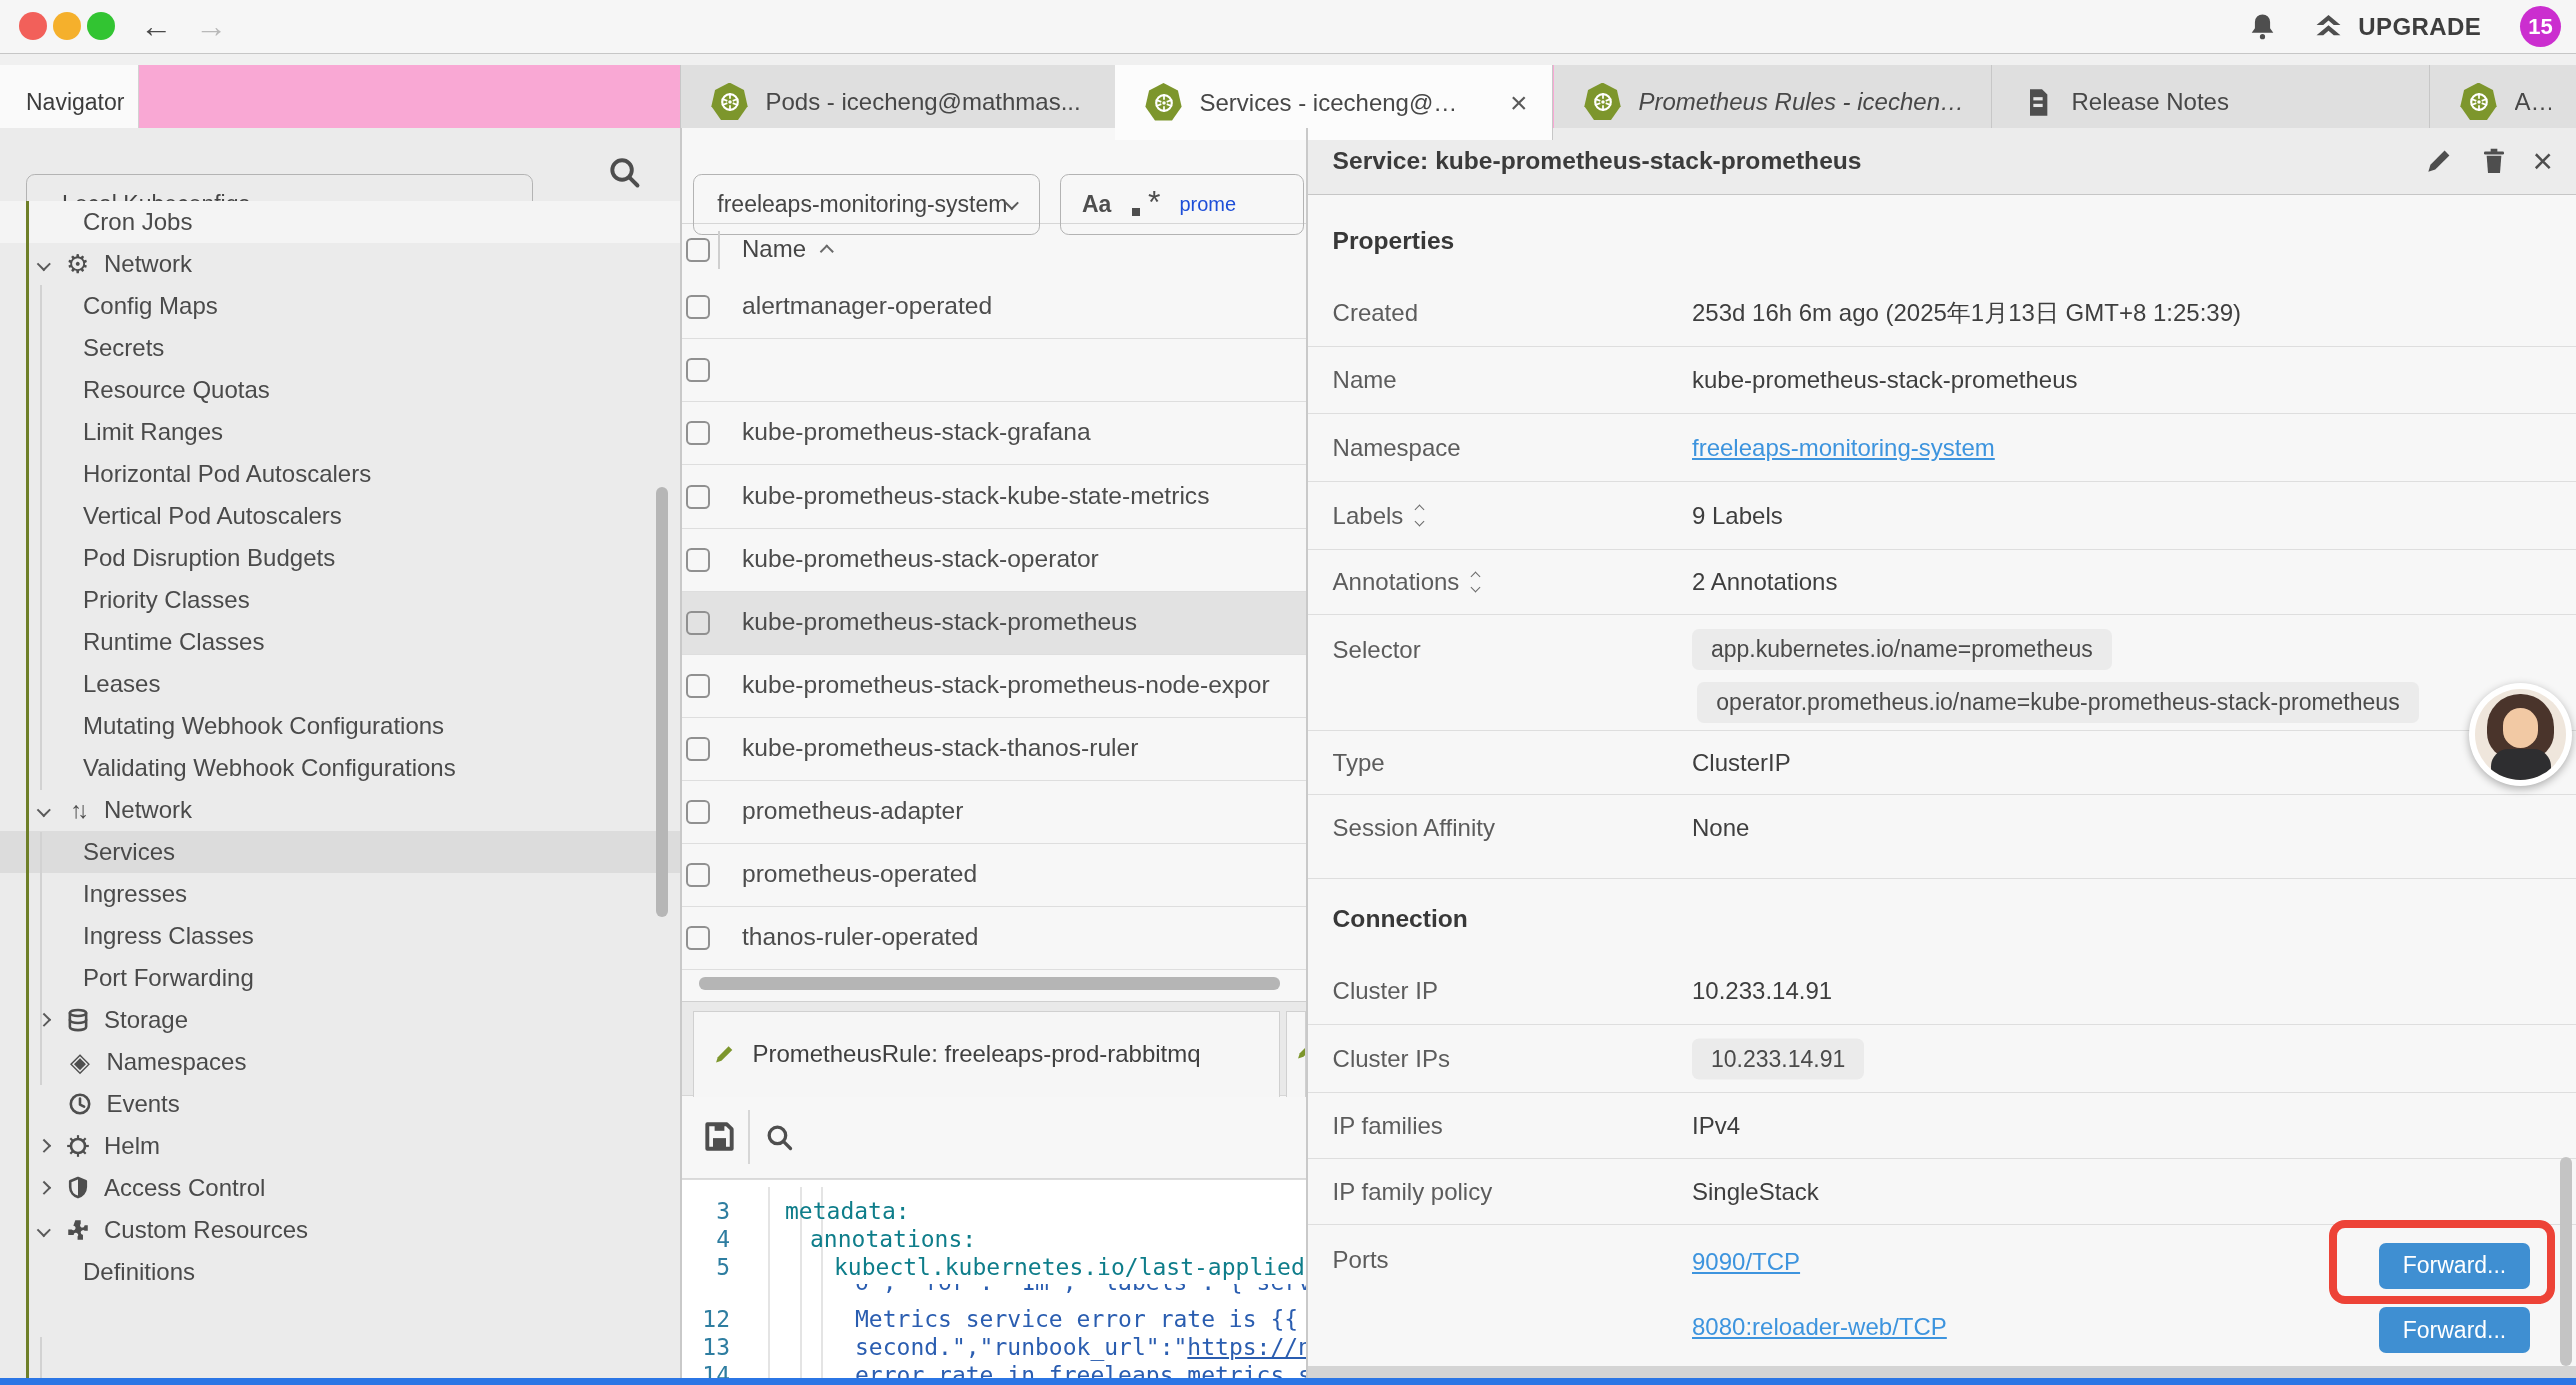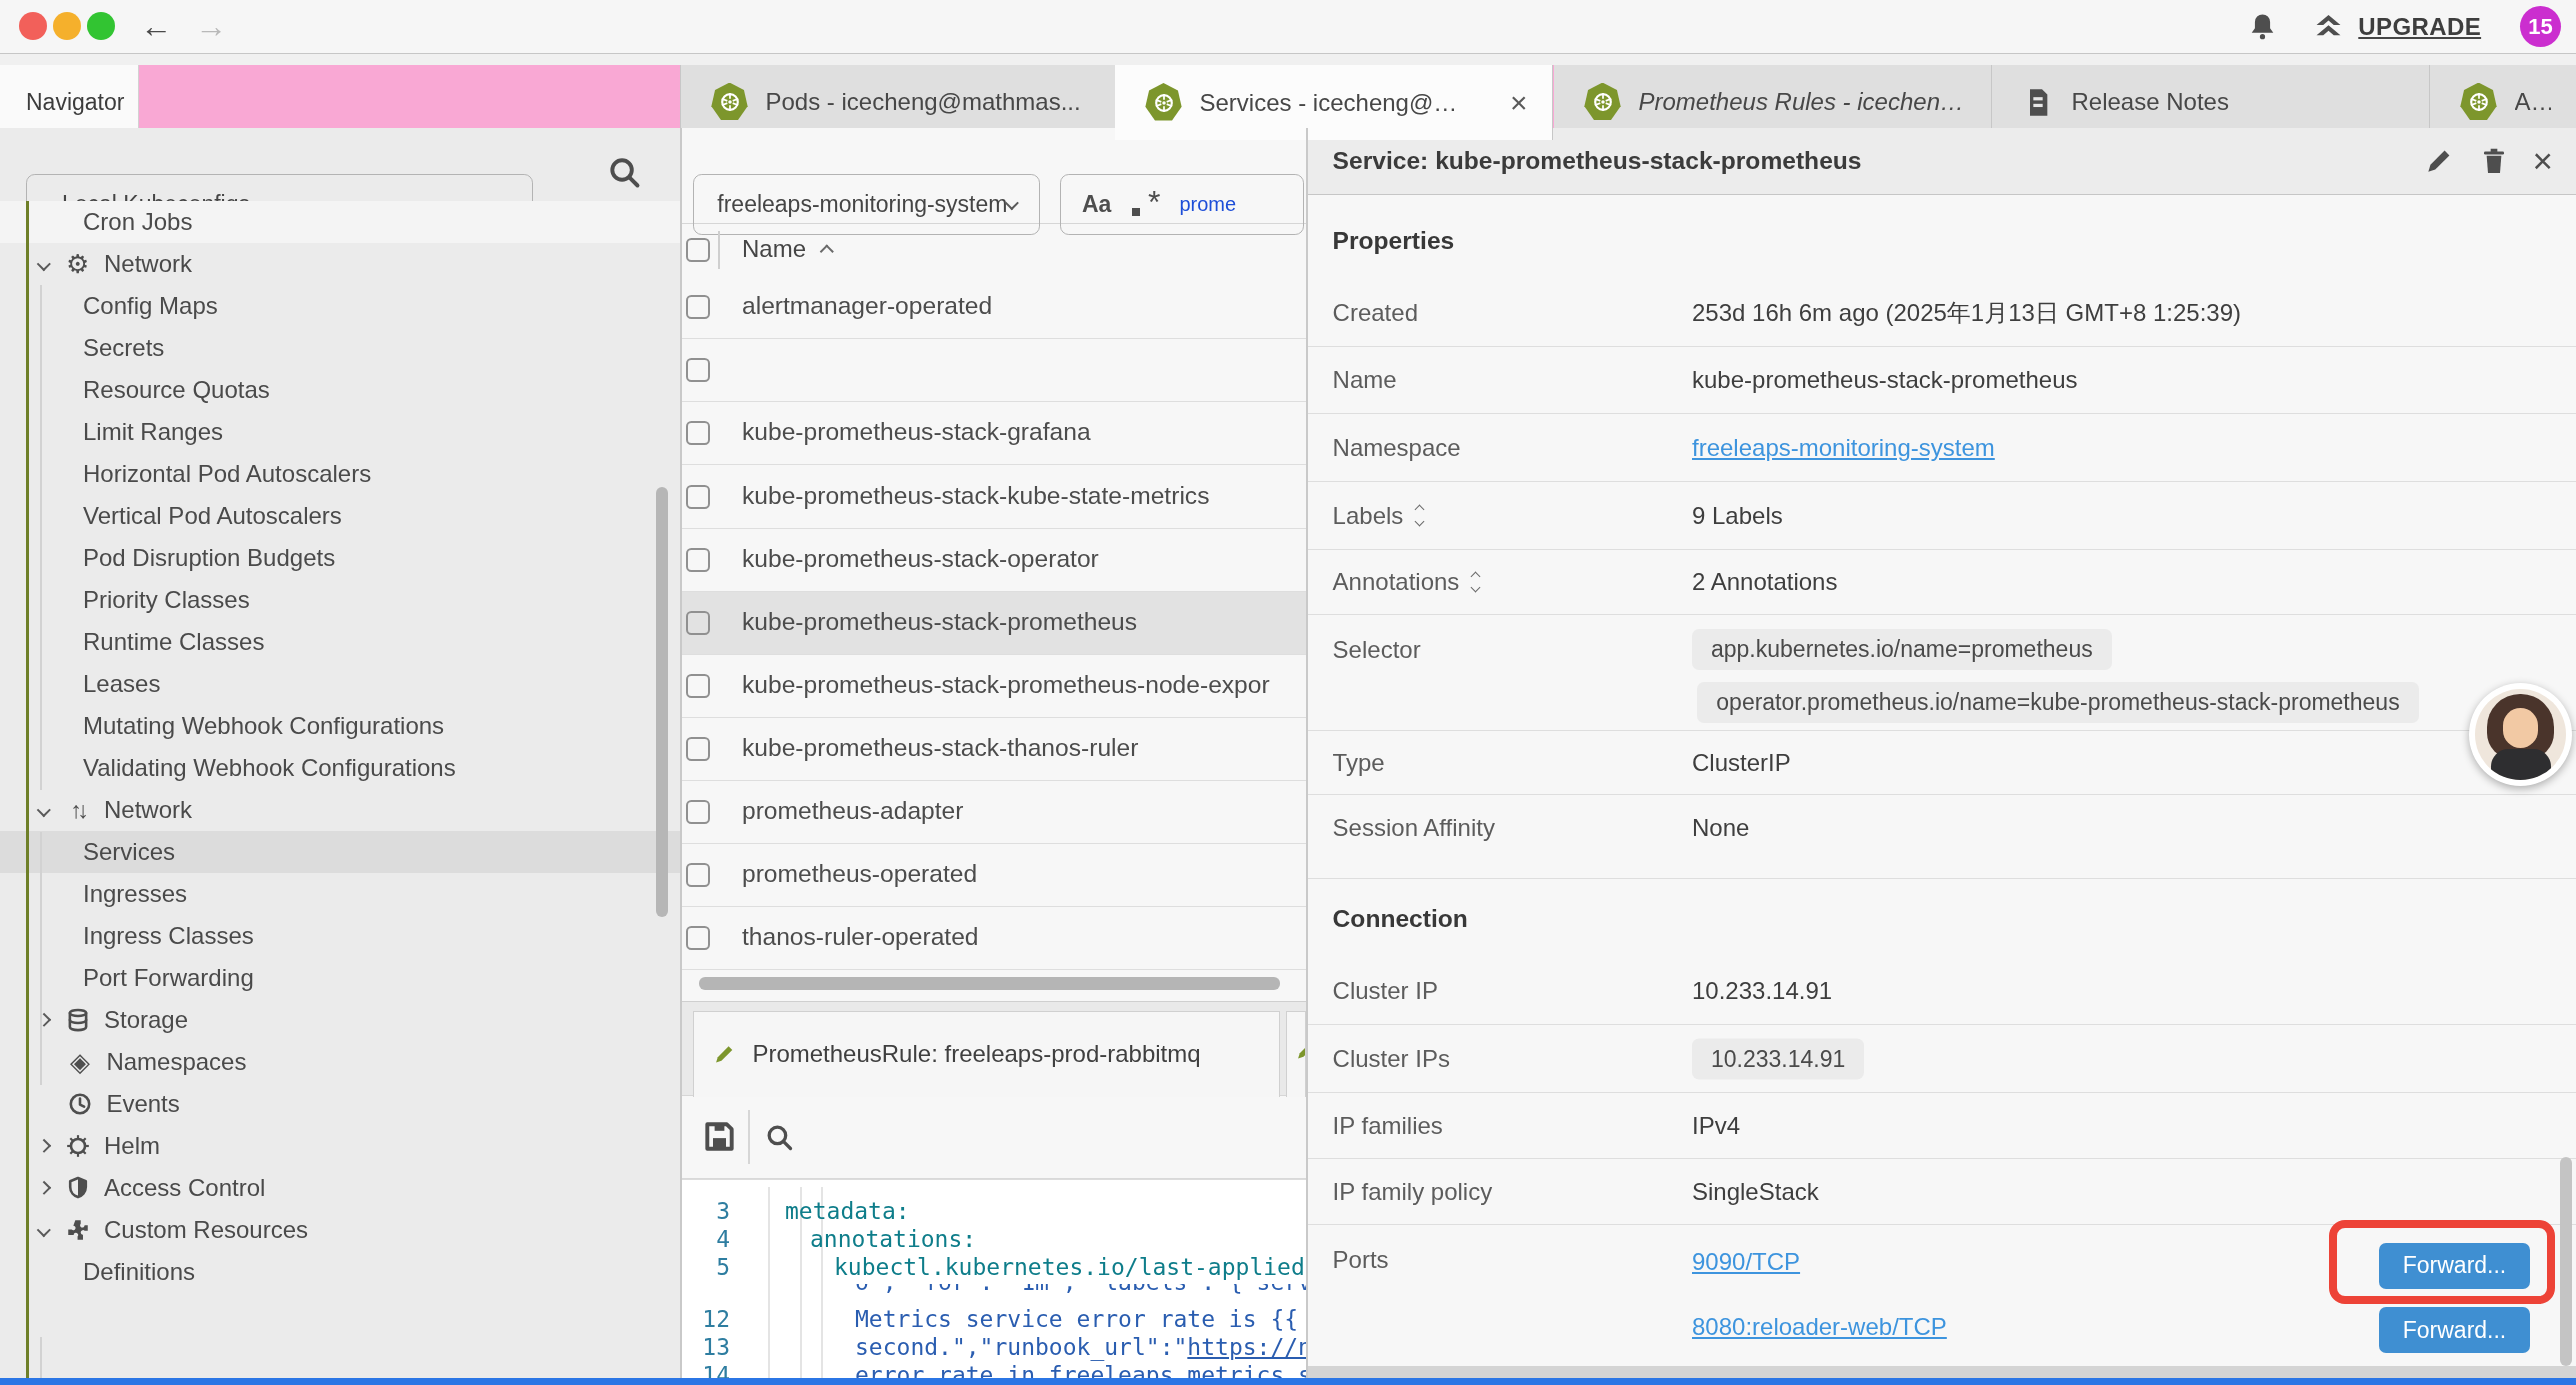--- a/index.html
+++ b/index.html
@@ -5,21 +5,21 @@
   * { margin:0; padding:0; box-sizing:border-box; }
   html,body { width:2576px; height:1385px; overflow:hidden; }
   body { font-family:"Liberation Sans","DejaVu Sans",sans-serif; background:#f0f0f0; color:#454545; position:relative; }
   .abs { position:absolute; }
 
   
   #topbar { left:0; top:0; width:2576px; height:54px; background:#f6f6f6; border-bottom:1.8px solid #c6c6c6; }
   .light { position:absolute; top:12.3px; width:28px; height:28px; border-radius:50%; }
   .arrowbtn { position:absolute; top:7px; font-size:32px; line-height:39px; color:#4a4a4a; }
   #topbar .bellwrap { position:absolute; left:2245px; top:9.6px; }
-  #upgrade { position:absolute; left:2311px; top:9.6px; display:flex; align-items:center; gap:12.3px;text-decoration:underline; }
+  #upgrade { position:absolute; left:2311px; top:9.6px; display:flex; align-items:center; gap:12.3px; }
   #upgrade .uplabel { font-size:24px; font-weight:600; color:#3e3e3e; letter-spacing:0.4px; }
   #notifbadge { position:absolute; left:2520px; top:6.1px; width:41px; height:41px; border-radius:50%;
     background:#cb2ecf; color:#fff; font-size:22px; font-weight:600; display:flex; align-items:center; justify-content:center; }
 
   
   #tabstrip { left:0; top:65px; width:2576px; height:74px; background:#f9a8d4; border-bottom:1.8px solid #c6c6c6; }
   #navtab { position:absolute; left:0; top:0; width:139px; height:74px; background:#fafafa; border-right:1.8px solid #d2d2d2;
     display:flex; align-items:center; padding-left:26px; font-size:23px; color:#3c3c3c; }
   .tab { position:absolute; top:0; height:74px; background:#dfdfdf; border-right:1.8px solid #c7c7c7;
     display:flex; align-items:center; padding:0 24.6px 0 30px; gap:17.5px; overflow:hidden; white-space:nowrap; }

